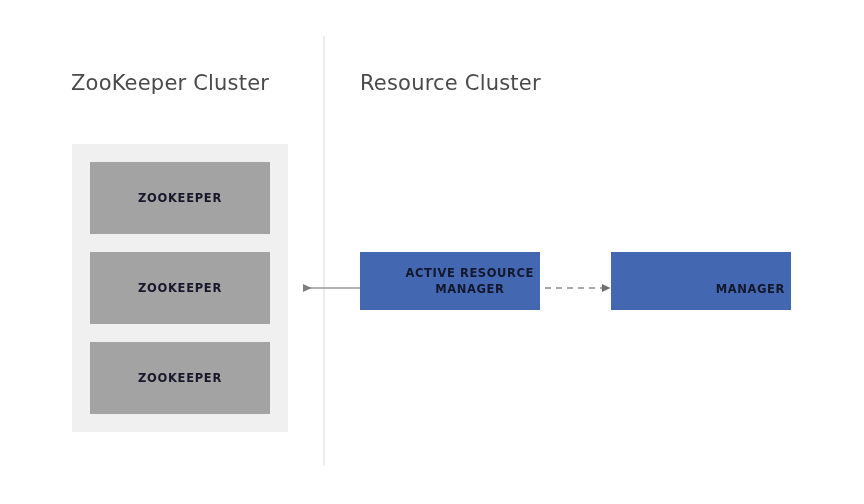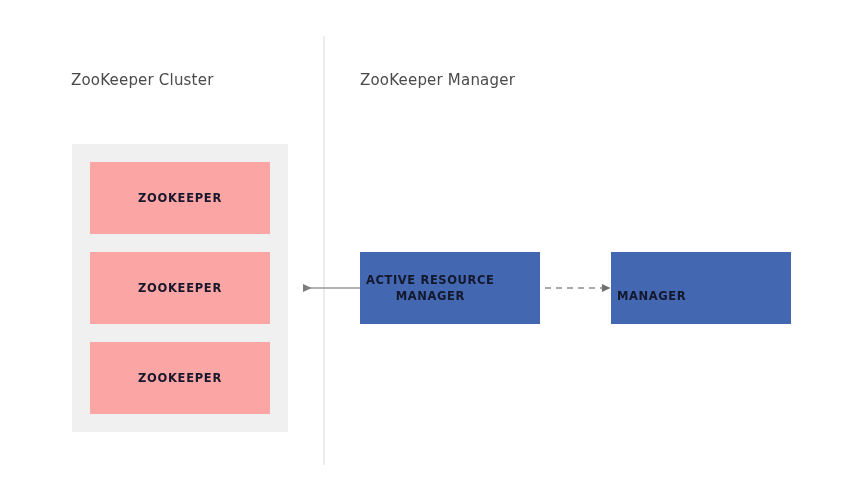--- a/index.html
+++ b/index.html
@@ -16,21 +16,21 @@
   .canvas {
     position: relative;
     width: 864px;
     height: 504px;
   }
 
   
   .section-title {
     position: absolute;
     font-family: "DejaVu Sans", sans-serif;
-    font-size: 15px;
+    font-size: 21px;
     font-weight: 400;
     color: #4a4a4a;
     letter-spacing: 0.2px;
     white-space: nowrap;
   }
   #zk-title  { left: 71px;  top: 71px; }
   #rm-title  { left: 360px; top: 71px; }
 
   
   .divider {
@@ -51,46 +51,46 @@
     height: 288px;
     background: #eff0ef;
   }
 
   
   .zk-node {
     position: absolute;
     left: 90px;
     width: 180px;
     height: 72px;
-    background: #fca5a5;
+    background: #a3a3a3;
     display: flex;
     align-items: center;
     justify-content: center;
   }
   #zk-node-0 { top: 162px; }
   #zk-node-1 { top: 252px; }
   #zk-node-2 { top: 342px; }
   .zk-label {
     font-family: "DejaVu Sans", sans-serif;
     font-size: 11.5px;
     font-weight: bold;
     color: #18172b;
     letter-spacing: 0.7px;
     text-align: center;
   }
 
   
   .rm-box {
     position: absolute;
     top: 252px;
-    height: 72px;
+    height: 58px;
     background: #4467b1;
     display: flex;
     align-items: center;
-    justify-content: flex-start;
+    justify-content: flex-end;
   }
   #rm-active  { left: 360px; width: 180px; }
   #rm-standby { left: 611px; width: 180px; }
   .rm-label {
     font-family: "DejaVu Sans", sans-serif;
     font-size: 11.5px;
     font-weight: bold;
     color: #13182c;
     letter-spacing: 0.6px;
     text-align: center;
@@ -108,21 +108,21 @@
     pointer-events: none;
   }
 </style>
 </head>
 <body>
 
 <div class="canvas">
 
   <div class="section-title" id="zk-title">ZooKeeper Cluster</div>
 
-  <div class="section-title" id="rm-title">ZooKeeper Manager</div>
+  <div class="section-title" id="rm-title">Resource Cluster</div>
 
   <div class="divider"></div>
 
   <div class="cluster-panel"></div>
 
   <div class="zk-node" id="zk-node-0">
     <span class="zk-label">ZOOKEEPER</span>
   </div>
   <div class="zk-node" id="zk-node-1">
     <span class="zk-label">ZOOKEEPER</span>

